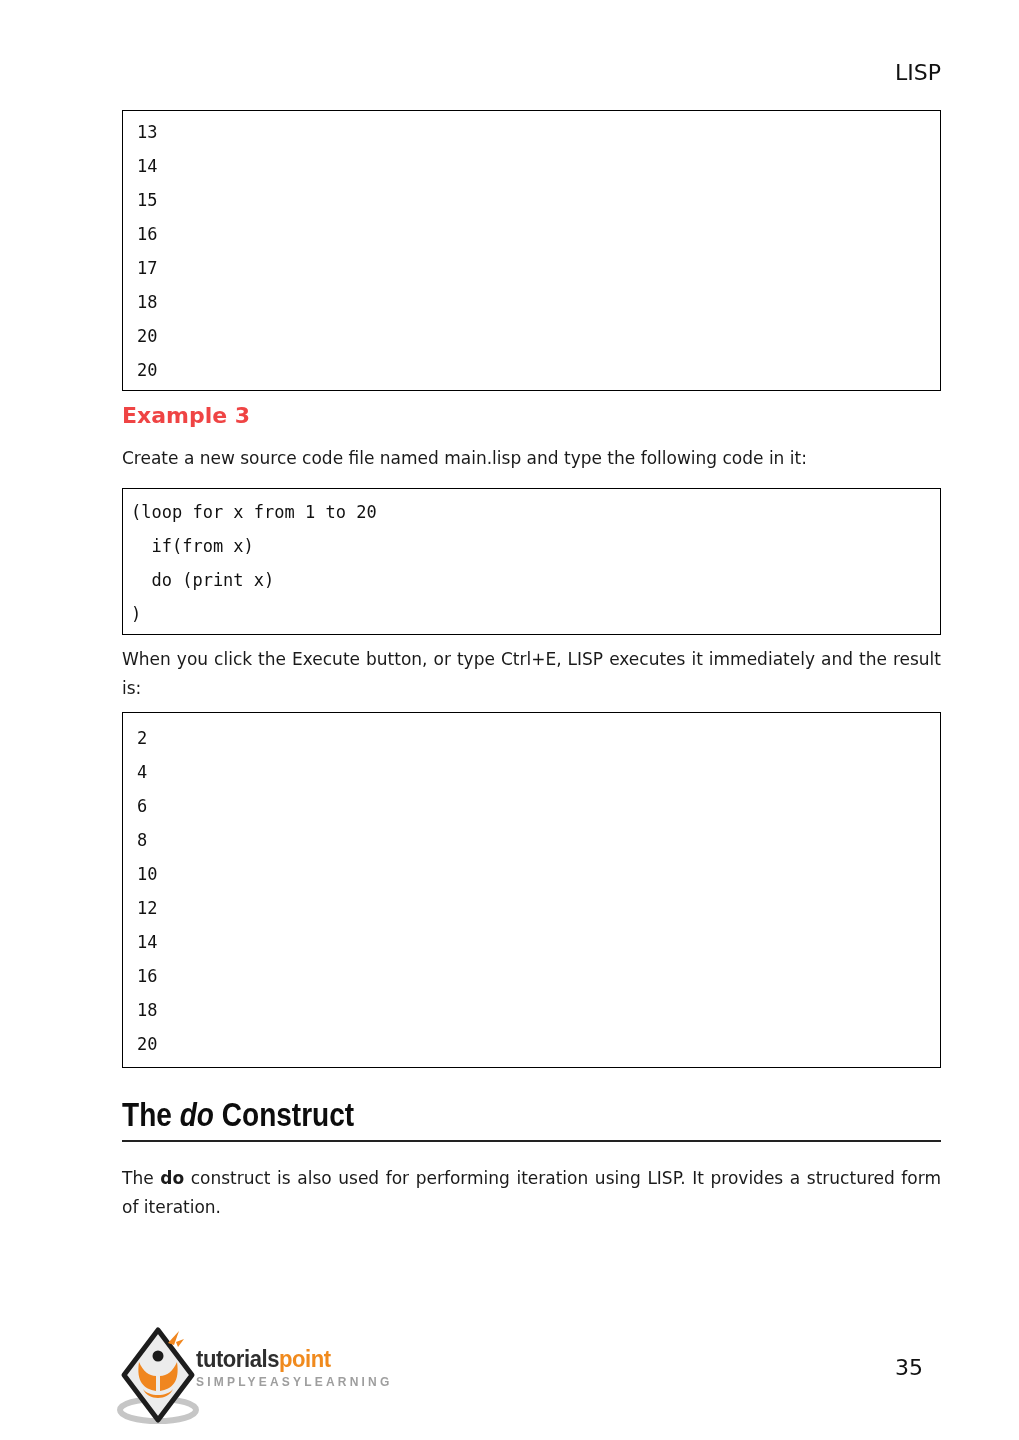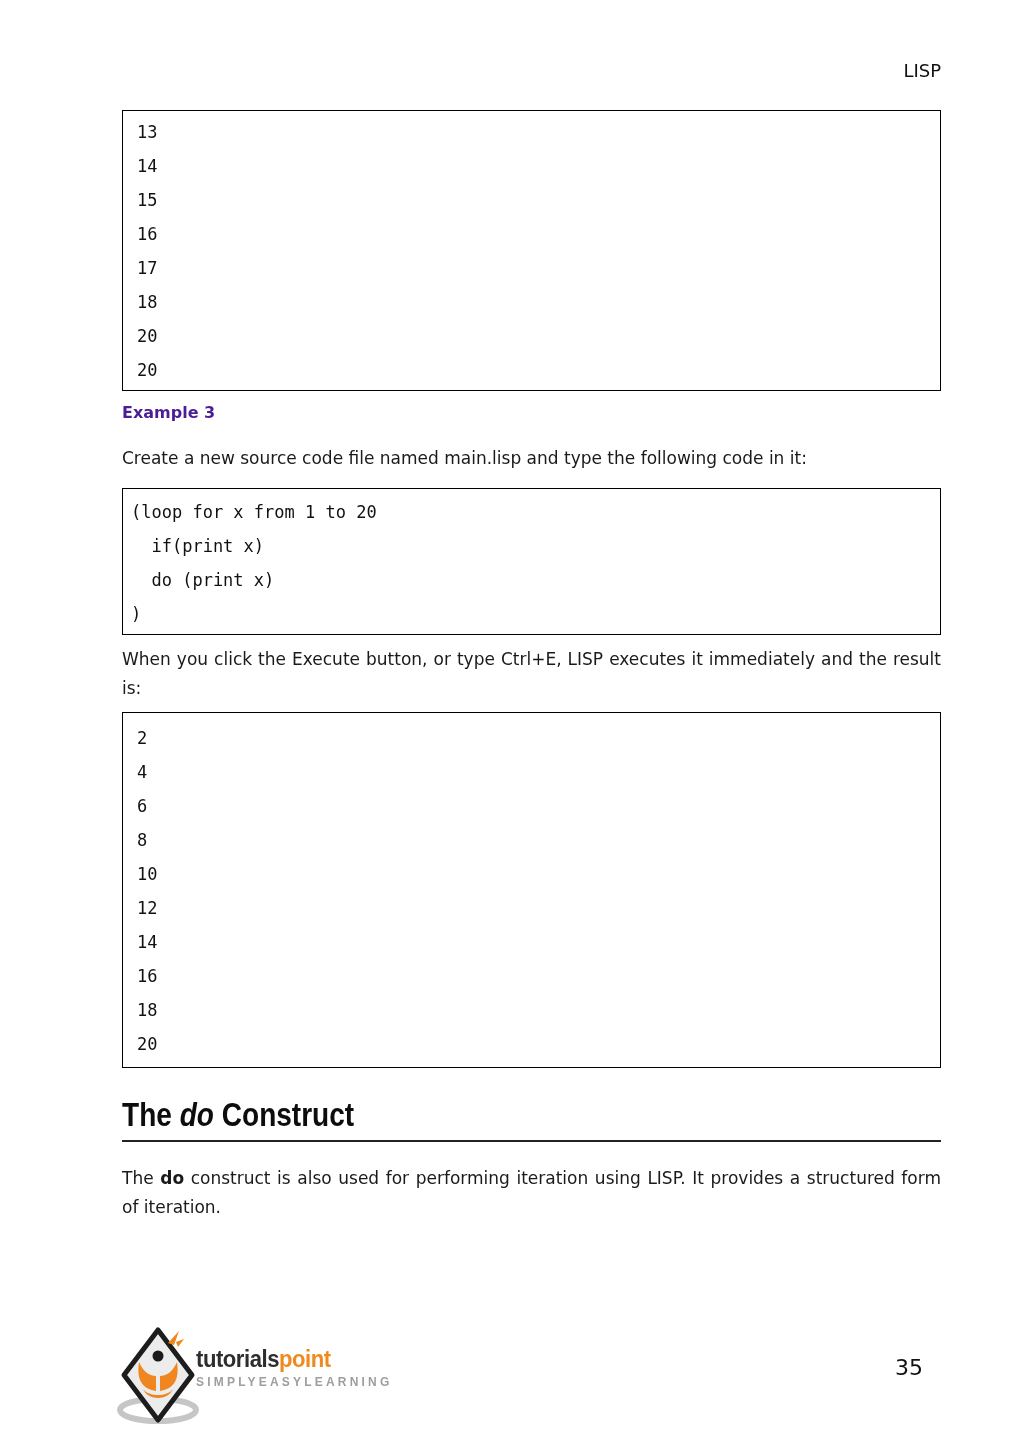--- a/index.html
+++ b/index.html
@@ -9,21 +9,21 @@
     height: 1440px;
     background: #ffffff;
     font-family: "DejaVu Sans", sans-serif;
     color: #1a1a1a;
     overflow: hidden;
   }
   .abs { position: absolute; }
 
   .header-title {
     top: 60px; right: 78px;
-    font-size: 18px;
+    font-size: 22px;
     color: #111;
   }
 
   .outbox {
     left: 122px;
     width: 819px;
     border: 1.5px solid #000;
     box-sizing: border-box;
     background: #fff;
     overflow: hidden;
@@ -34,23 +34,23 @@
     line-height: 34px;
     white-space: pre;
     color: #111;
   }
   .box-top    { top: 110px; height: 281px; padding: 4px 14px 8px; }
   .box-code   { top: 488px; height: 147px; padding: 6px 8px 0; }
   .box-result { top: 712px; height: 356px; padding: 8px 14px 0; }
 
   .example-heading {
     top: 403px; left: 122px;
-    font-size: 16px;
+    font-size: 22px;
     font-weight: bold;
-    color: #4c1d95;
+    color: #ef4444;
   }
   .para {
     left: 122px;
     width: 819px;
     font-size: 17px;
     line-height: 29px;
     color: #1a1a1a;
     margin: 0;
   }
   .para-intro  { top: 444px; }
@@ -124,21 +124,21 @@
     <div class="mono-line">20</div>
     <div class="mono-line">20</div>
   </div>
 
   <div class="abs example-heading">Example 3</div>
 
   <p class="abs para para-intro">Create a new source code file named main.lisp and type the following code in it:</p>
 
   <div class="abs outbox box-code">
     <div class="mono-line">(loop for x from 1 to 20</div>
-    <div class="mono-line">  if(print x)</div>
+    <div class="mono-line">  if(from x)</div>
     <div class="mono-line">  do (print x)</div>
     <div class="mono-line">)</div>
   </div>
 
   <p class="abs para para-result">When you click the Execute button, or type Ctrl+E, LISP executes it immediately and the result is:</p>
 
   <div class="abs outbox box-result">
     <div class="mono-line">2</div>
     <div class="mono-line">4</div>
     <div class="mono-line">6</div>

